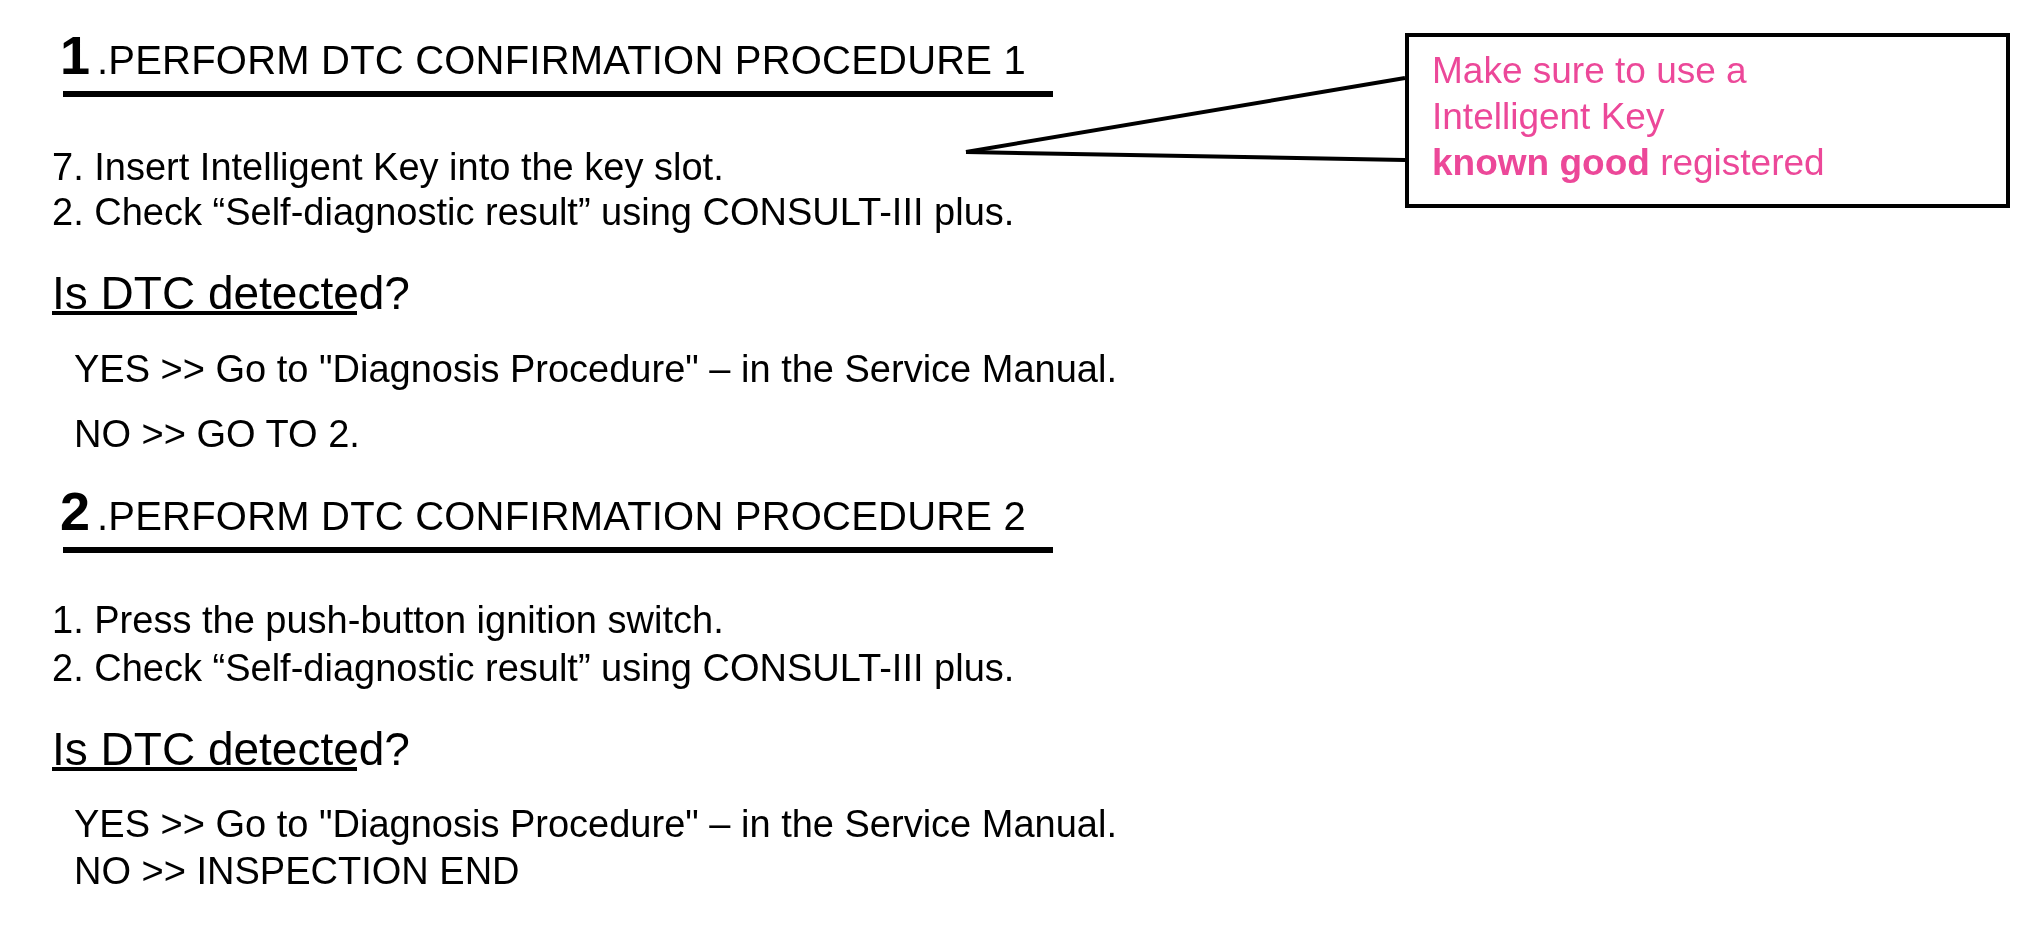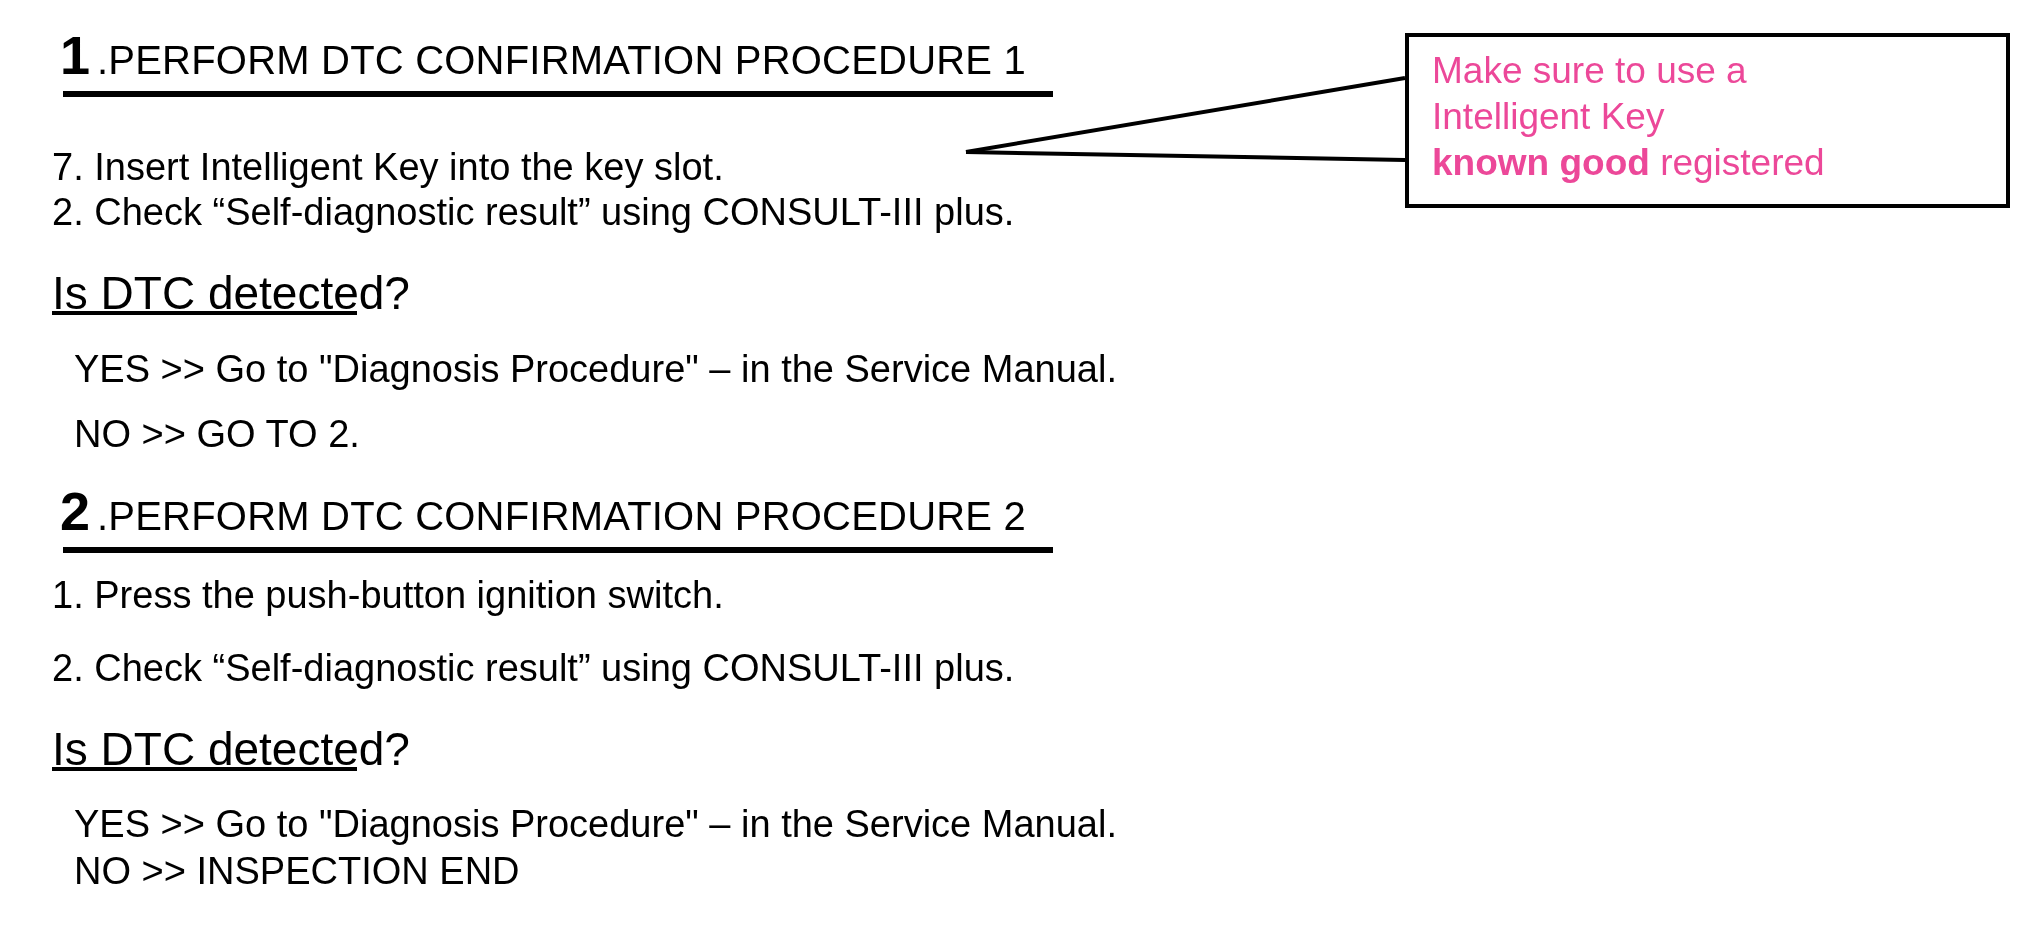--- a/index.html
+++ b/index.html
@@ -115,21 +115,21 @@
   <div class="abs answer" style="left:74px; top:350px;">YES &gt;&gt; Go to "Diagnosis Procedure" – in the Service Manual.</div>
   <div class="abs answer" style="left:74px; top:399px;margin-top:16px;">NO &gt;&gt; GO TO 2.</div>
 
   <div class="section-head" style="left:60px; top:484px;">
     <span class="sec-num">2</span>
     <span class="sec-title">.PERFORM DTC CONFIRMATION PROCEDURE 2</span>
   </div>
   <div class="head-rule" style="left:63px; top:447px; width:0px;"></div>
   <div class="head-rule" style="left:63px; top:547px; width:990px;"></div>
 
-  <div class="abs step" style="left:52px; top:576px;">1.  Press the push-button ignition switch.</div>
+  <div class="abs step" style="left:52px; top:601px;">1.  Press the push-button ignition switch.</div>
   <div class="abs step" style="left:52px; top:649px;">2.  Check “Self-diagnostic result” using CONSULT-III plus.</div>
 
   <div class="abs question" style="left:52px; top:726px;">Is DTC detected?</div>
   <div class="q-rule" style="left:52px; top:767px; width:305px;"></div>
 
   <div class="abs answer" style="left:74px; top:805px;">YES &gt;&gt; Go to "Diagnosis Procedure" – in the Service Manual.</div>
   <div class="abs answer" style="left:74px; top:852px;">NO &gt;&gt; INSPECTION END</div>
 
   <svg class="leader" viewBox="0 0 2033 937" preserveAspectRatio="none" aria-hidden="true">
 

